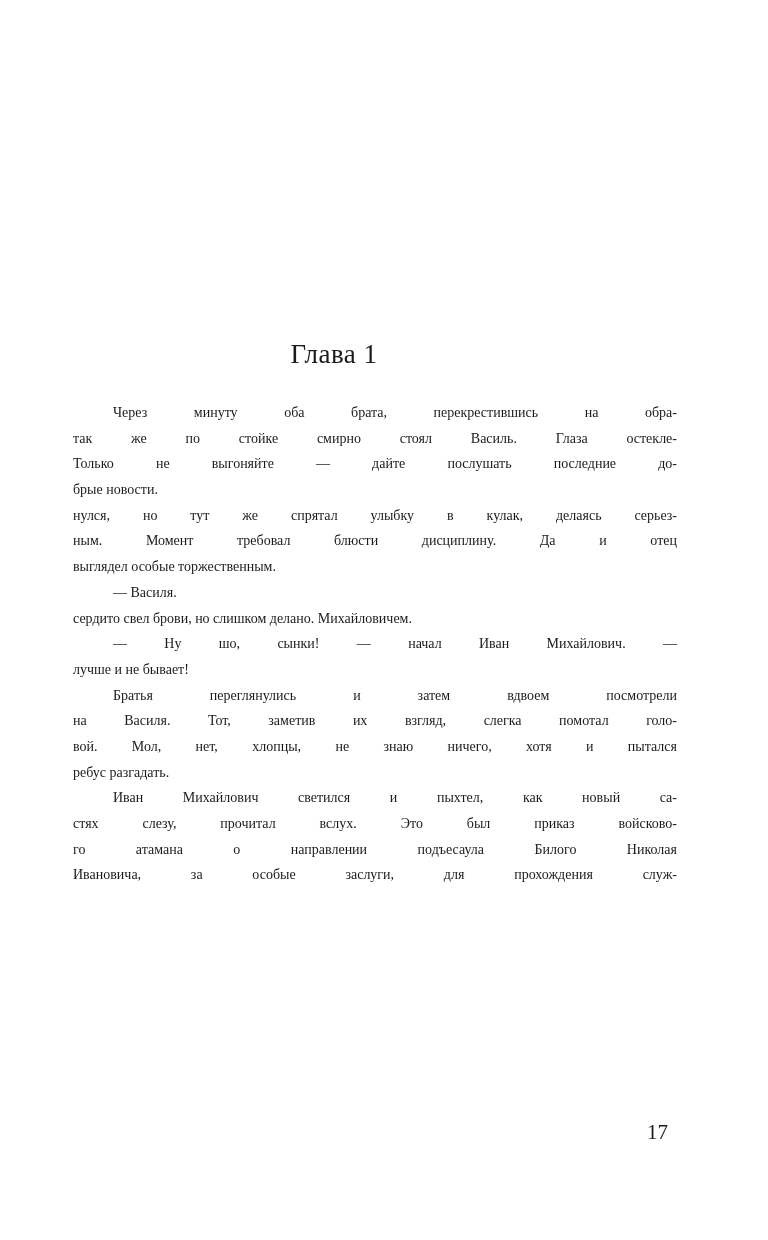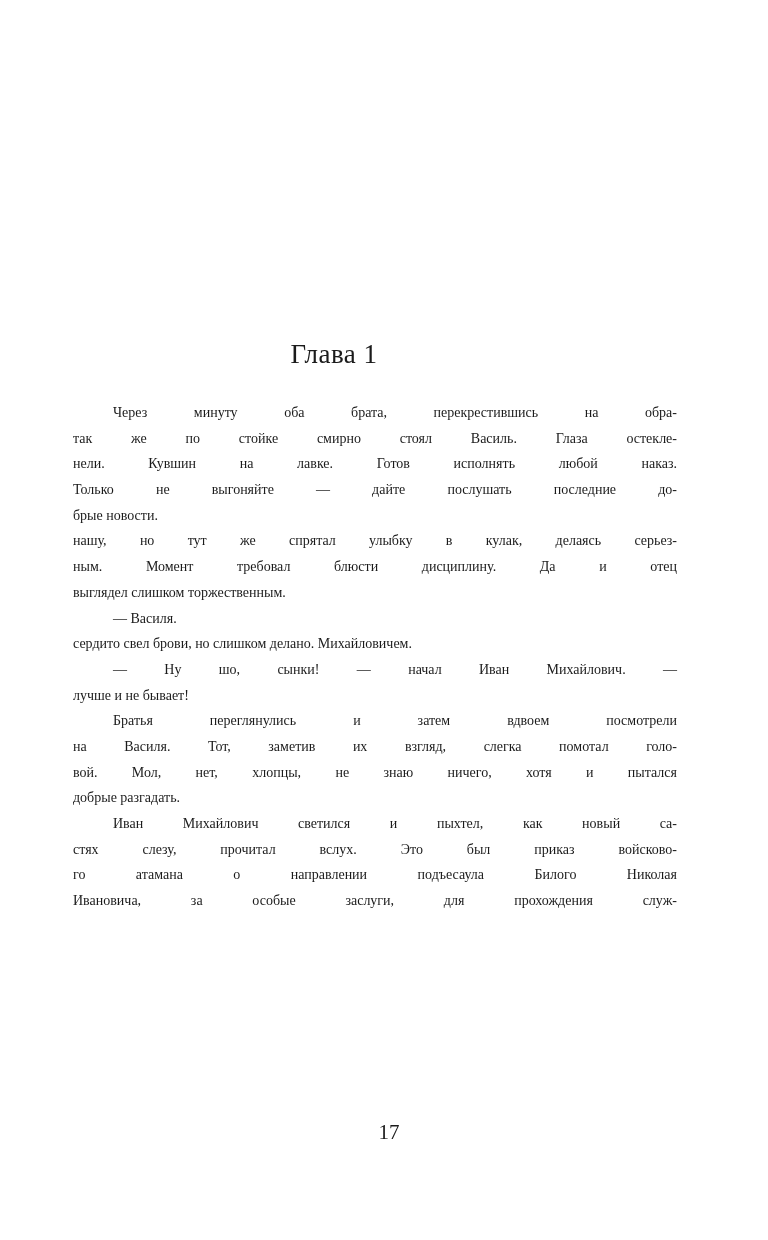--- a/index.html
+++ b/index.html
@@ -43,61 +43,60 @@
     height: 25.7px;
     overflow: visible;
   }
   .line.first { text-indent: 40px; }
   .line.last {
     text-align-last: left;
   }
   .page-number {
     position: absolute;
     top: 1119px;
-    left: 87px;
+    left: 64px;
     width: 604px;
-    text-align: center;
+    text-align: right;
     font-size: 21px;
     line-height: 26px;
   }
 </style>
 </head>
 <body>
 
 <div class="page" style="background: rgb(255, 255, 255); color: rgb(27, 27, 27);">
   <div class="chapter-title">Глава 1</div>
 
   <div class="text-block">
       <div class="para">
         <div class="line first">Через минуту оба брата, перекрестившись на обра-</div>
         <div class="line">так же по стойке смирно стоял Василь. Глаза остекле-</div>
-        <div class="line">нели. Кувшин на лавке. Готов исполнять любой наказ.</div>
         <div class="line">Только не выгоняйте — дайте послушать последние до-</div>
         <div class="line last">брые новости.</div>
       </div>
       <div class="para">
-        <div class="line">нашу, но тут же спрятал улыбку в кулак, делаясь серьез-</div>
+        <div class="line">нулся, но тут же спрятал улыбку в кулак, делаясь серьез-</div>
         <div class="line">ным. Момент требовал блюсти дисциплину. Да и отец</div>
-        <div class="line last">выглядел слишком торжественным.</div>
+        <div class="line last">выглядел особые торжественным.</div>
       </div>
       <div class="para">
         <div class="line first last">— Василя.</div>
       </div>
       <div class="para">
         <div class="line last">сердито свел брови, но слишком делано. Михайловичем.</div>
       </div>
       <div class="para">
         <div class="line first">— Ну шо, сынки! — начал Иван Михайлович. —</div>
         <div class="line last">лучше и не бывает!</div>
       </div>
       <div class="para">
         <div class="line first">Братья переглянулись и затем вдвоем посмотрели</div>
         <div class="line">на Василя. Тот, заметив их взгляд, слегка помотал голо-</div>
         <div class="line">вой. Мол, нет, хлопцы, не знаю ничего, хотя и пытался</div>
-        <div class="line last">добрые разгадать.</div>
+        <div class="line last">ребус разгадать.</div>
       </div>
       <div class="para">
         <div class="line first">Иван Михайлович светился и пыхтел, как новый са-</div>
         <div class="line">стях слезу, прочитал вслух. Это был приказ войсково-</div>
         <div class="line">го атамана о направлении подъесаула Билого Николая</div>
         <div class="line">Ивановича, за особые заслуги, для прохождения служ-</div>
       </div>
     </div>
 
   <div class="page-number">17</div>

